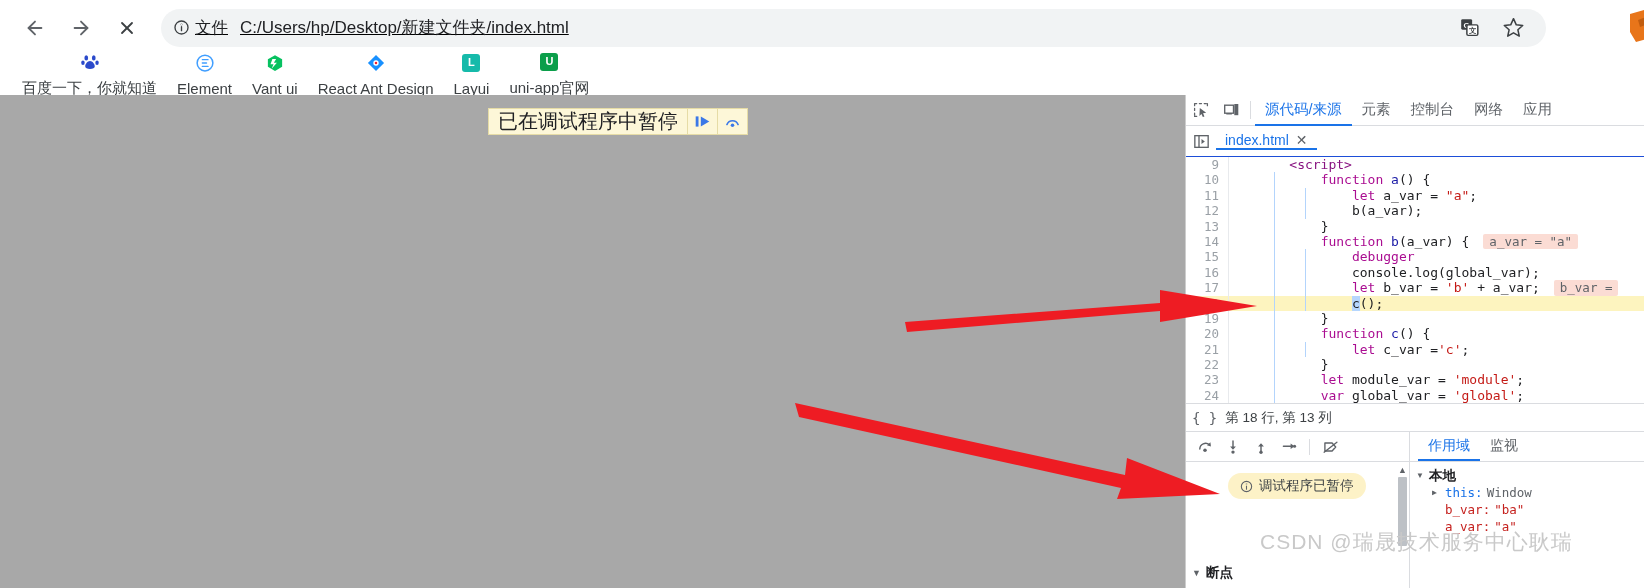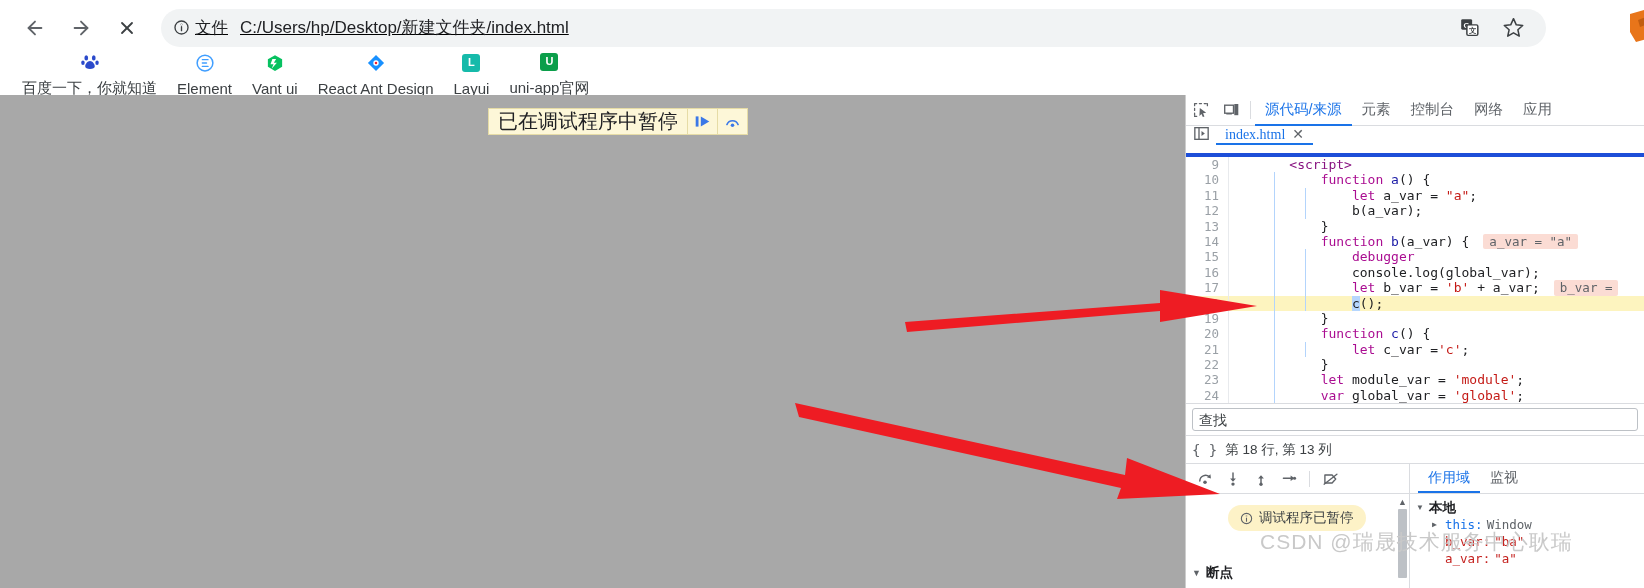--- a/index.html
+++ b/index.html
@@ -112,22 +112,22 @@
   .dt-divider { width: 1px; height: 18px; background: #dadce0; margin: 0 4px; }
   .dt-tabs { display: flex; align-items: stretch; height: 31px; text-align: center; }
   .dt-tab {
     display: flex; align-items: center; padding: 0 10px; cursor: pointer;
     font-size: 14.5px; color: #5f6368; white-space: nowrap;
     border-bottom: 2px solid transparent;
   }
   .dt-tab.active { color: #1a73e8; border-bottom-color: #1a73e8; }
 
   .dt-filetabs {
-    height: 31px; display: flex; align-items: flex-start;
-    border-bottom: 4px solid #1d4ed8; flex: 0 0 31px; font-family: Liberation Serif, serif;
+    height: 31px; display: flex; align-items: center;
+    border-bottom: 1px solid #1d4ed8; flex: 0 0 31px;
   }
   .dt-panel-ico {
     width: 30px; display: flex; align-items: center; justify-content: center;
     color: #5f6368; cursor: pointer;
   }
   .file-tab {
     display: flex; align-items: center; gap: 7px; padding: 0 9px;
     font-size: 14px; color: #1a73e8; cursor: pointer;
     border-bottom: 2px solid #1a73e8;
   }
@@ -440,23 +440,20 @@
       <div class="file-tab">
         <span>index.html</span>
         <span class="file-close">✕</span>
       </div>
     </div>
 
     <div class="code-wrap">
       <div class="code" id="code-body"><div class="code-line"><span class="ln">9</span><span class="gut"></span><span class="src"><span class="plain">    </span><span class="tag">&lt;script&gt;</span></span></div><div class="code-line"><span class="ln">10</span><span class="gut"></span><span class="src"><span class="indent-guide" style="left: 18px;"></span><span class="plain">        </span><span class="kw2">function</span><span class="plain"> </span><span class="fn">a</span><span class="plain">() {</span></span></div><div class="code-line"><span class="ln">11</span><span class="gut"></span><span class="src"><span class="indent-guide" style="left: 18px;"></span><span class="indent-guide" style="left: 49px;"></span><span class="plain">            </span><span class="kw2">let</span><span class="plain"> a_var = </span><span class="str">"a"</span><span class="plain">;</span></span></div><div class="code-line"><span class="ln">12</span><span class="gut"></span><span class="src"><span class="indent-guide" style="left: 18px;"></span><span class="indent-guide" style="left: 49px;"></span><span class="plain">            </span><span class="plain">b(a_var);</span></span></div><div class="code-line"><span class="ln">13</span><span class="gut"></span><span class="src"><span class="indent-guide" style="left: 18px;"></span><span class="plain">        </span><span class="plain">}</span></span></div><div class="code-line"><span class="ln">14</span><span class="gut"></span><span class="src"><span class="indent-guide" style="left: 18px;"></span><span class="plain">        </span><span class="kw2">function</span><span class="plain"> </span><span class="fn">b</span><span class="plain">(a_var) {</span><span class="inline-hint">a_var = "a"</span></span></div><div class="code-line"><span class="ln">15</span><span class="gut"></span><span class="src"><span class="indent-guide" style="left: 18px;"></span><span class="indent-guide" style="left: 49px;"></span><span class="plain">            </span><span class="kw2">debugger</span></span></div><div class="code-line"><span class="ln">16</span><span class="gut"></span><span class="src"><span class="indent-guide" style="left: 18px;"></span><span class="indent-guide" style="left: 49px;"></span><span class="plain">            </span><span class="plain">console.log(global_var);</span></span></div><div class="code-line"><span class="ln">17</span><span class="gut"></span><span class="src"><span class="indent-guide" style="left: 18px;"></span><span class="indent-guide" style="left: 49px;"></span><span class="plain">            </span><span class="kw2">let</span><span class="plain"> b_var = </span><span class="str">'b'</span><span class="plain"> + a_var;</span><span class="inline-hint">b_var =</span></span></div><div class="code-line hl"><span class="ln">18</span><span class="gut"></span><span class="src"><span class="indent-guide" style="left: 18px;"></span><span class="indent-guide" style="left: 49px;"></span><span class="plain">            </span><span class="plain cursor-sel">c</span><span class="plain">();</span></span></div><div class="code-line"><span class="ln">19</span><span class="gut"></span><span class="src"><span class="indent-guide" style="left: 18px;"></span><span class="plain">        </span><span class="plain">}</span></span></div><div class="code-line"><span class="ln">20</span><span class="gut"></span><span class="src"><span class="indent-guide" style="left: 18px;"></span><span class="plain">        </span><span class="kw2">function</span><span class="plain"> </span><span class="fn">c</span><span class="plain">() {</span></span></div><div class="code-line"><span class="ln">21</span><span class="gut"></span><span class="src"><span class="indent-guide" style="left: 18px;"></span><span class="indent-guide" style="left: 49px;"></span><span class="plain">            </span><span class="kw2">let</span><span class="plain"> c_var =</span><span class="str">'c'</span><span class="plain">;</span></span></div><div class="code-line"><span class="ln">22</span><span class="gut"></span><span class="src"><span class="indent-guide" style="left: 18px;"></span><span class="plain">        </span><span class="plain">}</span></span></div><div class="code-line"><span class="ln">23</span><span class="gut"></span><span class="src"><span class="indent-guide" style="left: 18px;"></span><span class="plain">        </span><span class="kw2">let</span><span class="plain"> module_var = </span><span class="str">'module'</span><span class="plain">;</span></span></div><div class="code-line"><span class="ln">24</span><span class="gut"></span><span class="src"><span class="indent-guide" style="left: 18px;"></span><span class="plain">        </span><span class="kw2">var</span><span class="plain"> global_var = </span><span class="str">'global'</span><span class="plain">;</span></span></div></div>
     </div>
 
-    <div class="find-row">
-      <input class="find-input" value="" placeholder="查找" style="">
-    </div>
 
     <div class="status-row">
       <span class="brace-ico">{ }</span>
       <span>第 18 行, 第 13 列</span>
     </div>
 
     <div class="dbg-split">
       <div class="dbg-left">
 
         <div class="dbg-ctrls">

